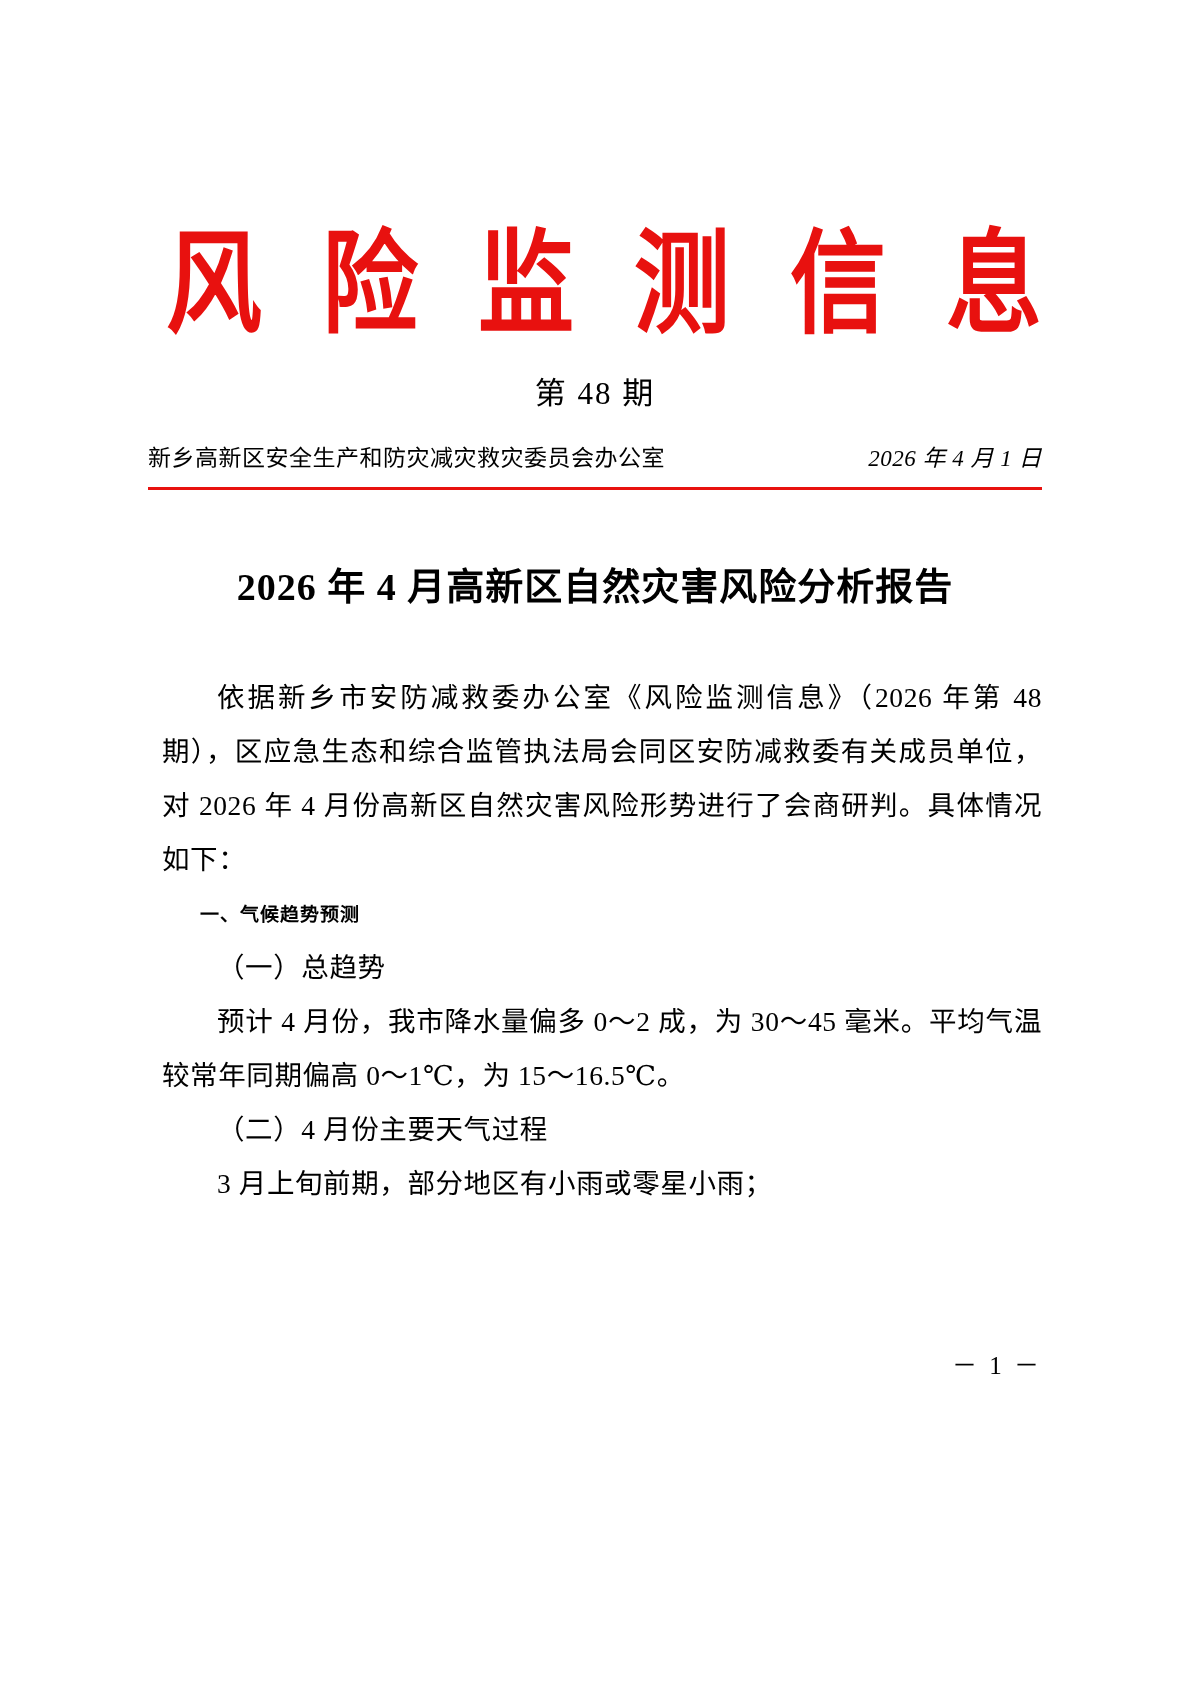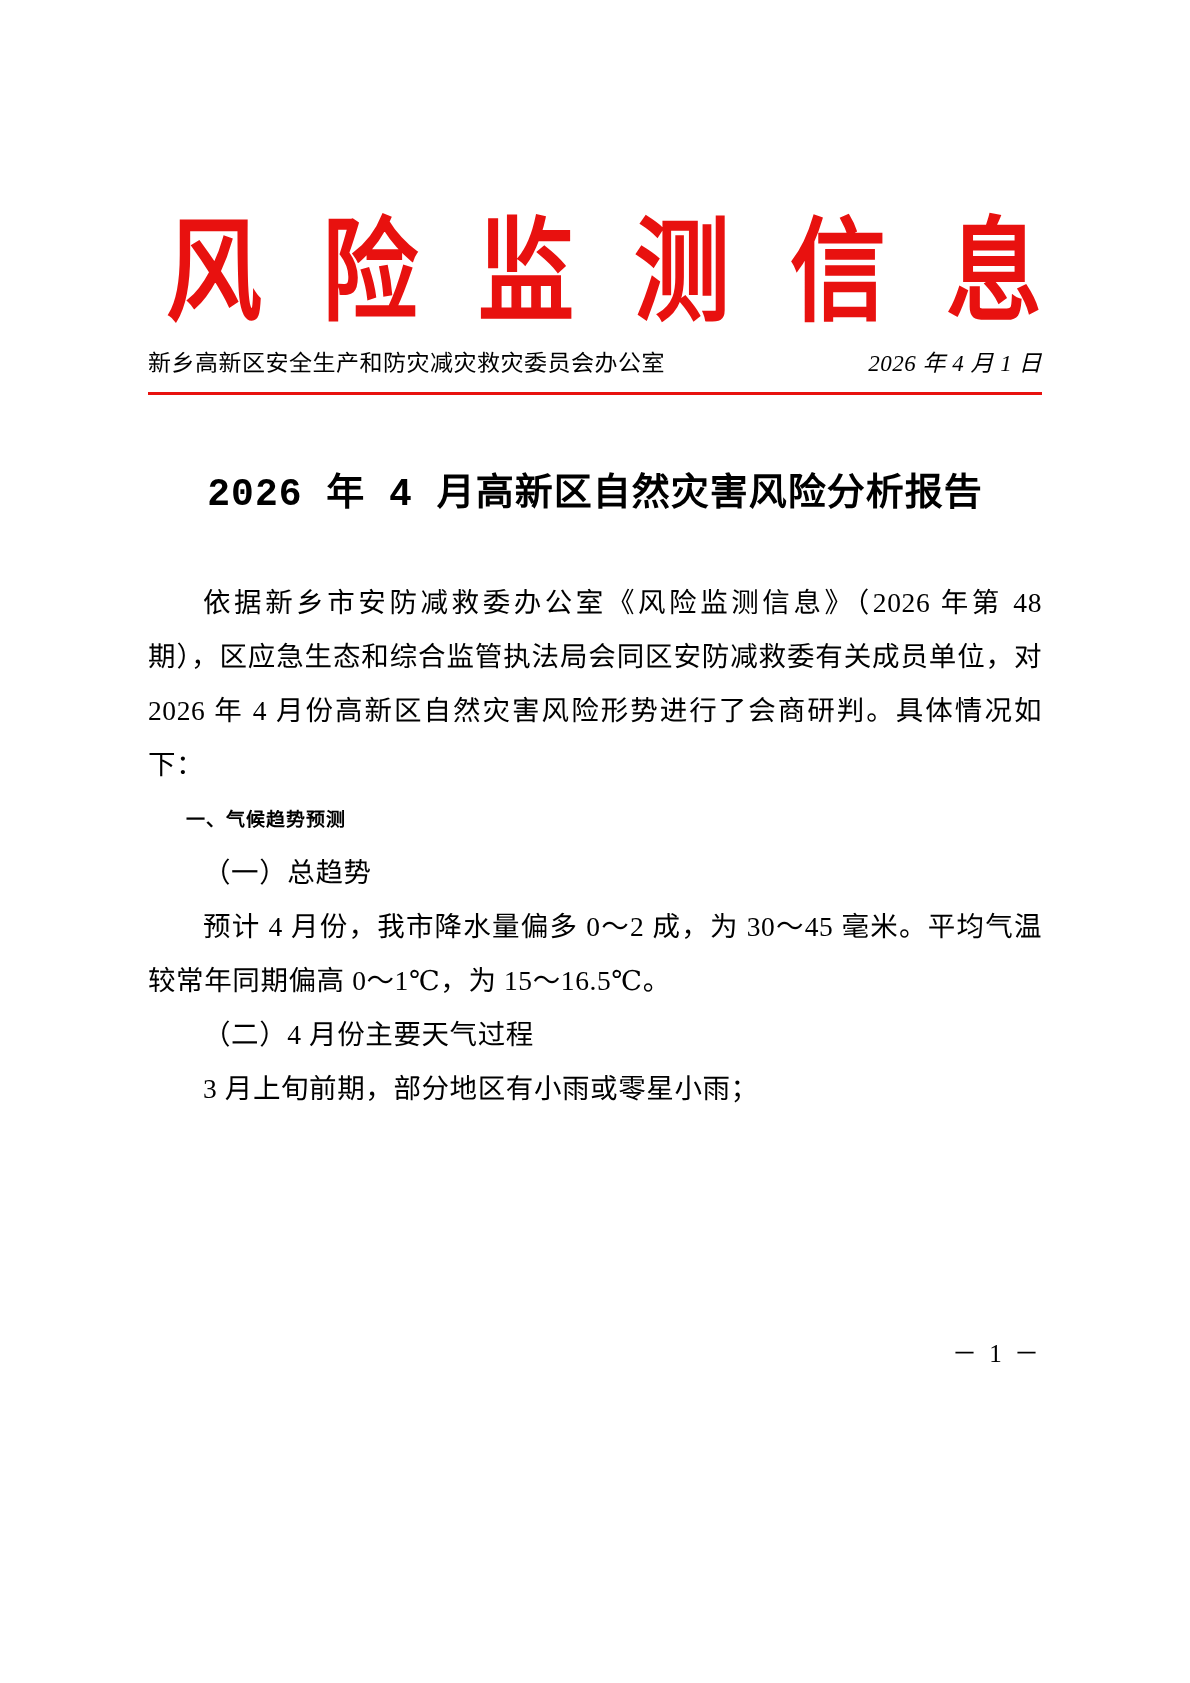--- a/index.html
+++ b/index.html
@@ -10,21 +10,21 @@
   body {
     width: 1190px;
     height: 1683px;
     position: relative;
     font-family: "Liberation Serif", "DejaVu Serif", serif;
     color: #000000;
     overflow: hidden;
   }
   .page {
     position: absolute;
-    left: 0; top: 0;
+    left: 0; top: 12px;
     width: 1190px;
     height: 1473px;
     box-sizing: border-box;
     padding: 0 148px;
   }
   
   .masthead {
     margin-top: 208px;
     text-align: center;
     color: #e8110f;
@@ -69,32 +69,33 @@
     background: #e8110f;
     width: 100%;
   }
   
   .doc-title {
     margin-top: 66px;
     text-align: center;
     font-size: 38px;
     font-weight: bold;
     letter-spacing: 1px;
-    font-family: Liberation Mono, monospace;
+    font-family: Liberation Serif, serif;
     color: #000;
   }
   
   .body-text {
     margin-top: 60px;
     font-size: 27.5px;
     line-height: 54px;
     color: #000;
     letter-spacing: 0.6px;
     text-align: justify;
     font-family: "Liberation Serif", "DejaVu Serif", serif;
+    margin-left: 14px;
   }
   .body-text p {
     margin: 0;
     text-indent: 2em;
   }
   .body-text p.heading {
     font-family: "DejaVu Sans", "Liberation Sans", sans-serif;
     font-weight: bold;
     font-size: 19px;
     letter-spacing: 1px;
@@ -113,20 +114,21 @@
     font-family: "Liberation Serif", "DejaVu Serif", serif;
   }
 </style>
 </head>
 <body>
 
 <div class="page">
 
   <div class="masthead">风 险 监 测 信 息</div>
 
+  <div class="issue-no">第 48 期</div>
 
   <div class="issuer-line">
     <span class="org">新乡高新区安全生产和防灾减灾救灾委员会办公室</span>
     <span class="date">2026 年 4 月 1 日</span>
   </div>
 
   <div class="red-rule"></div>
 
   <div class="doc-title">2026 年 4 月高新区自然灾害风险分析报告</div>
 

